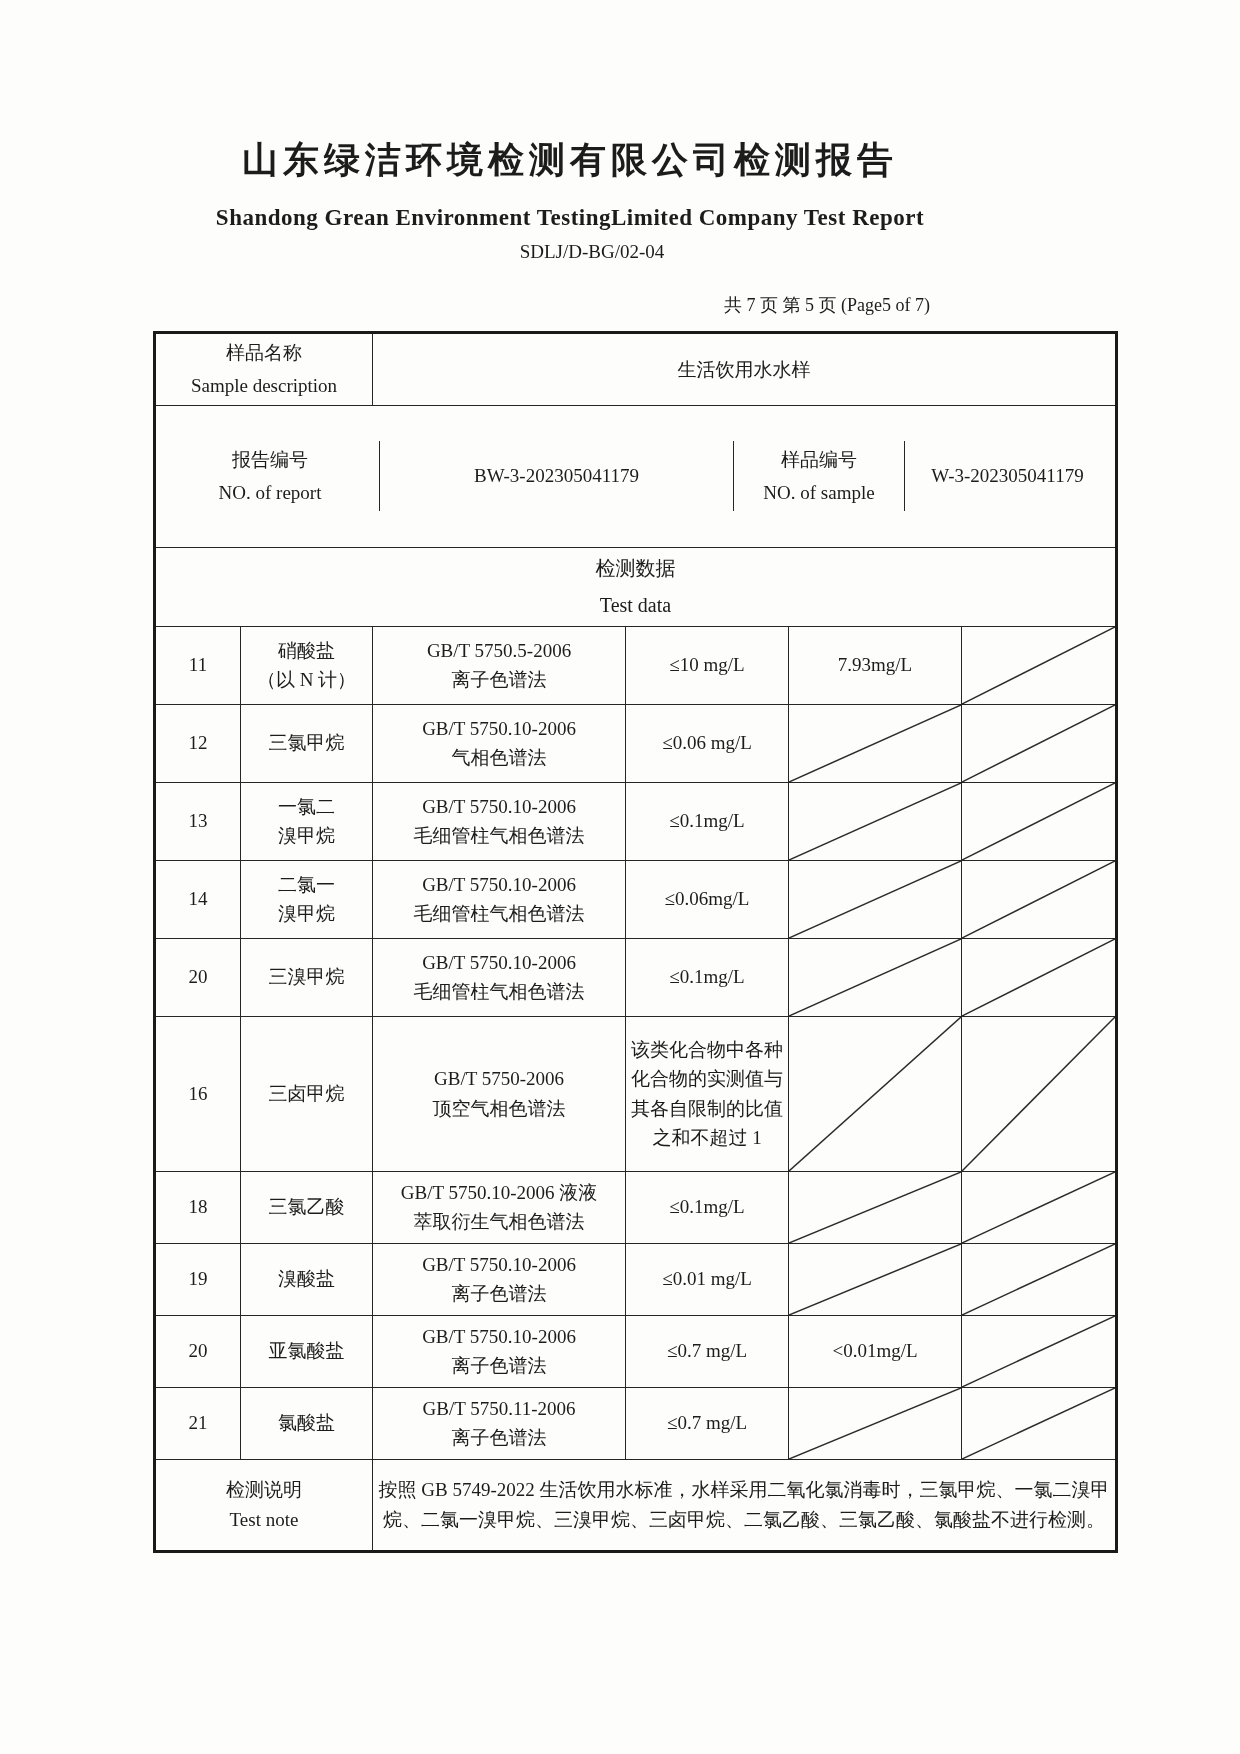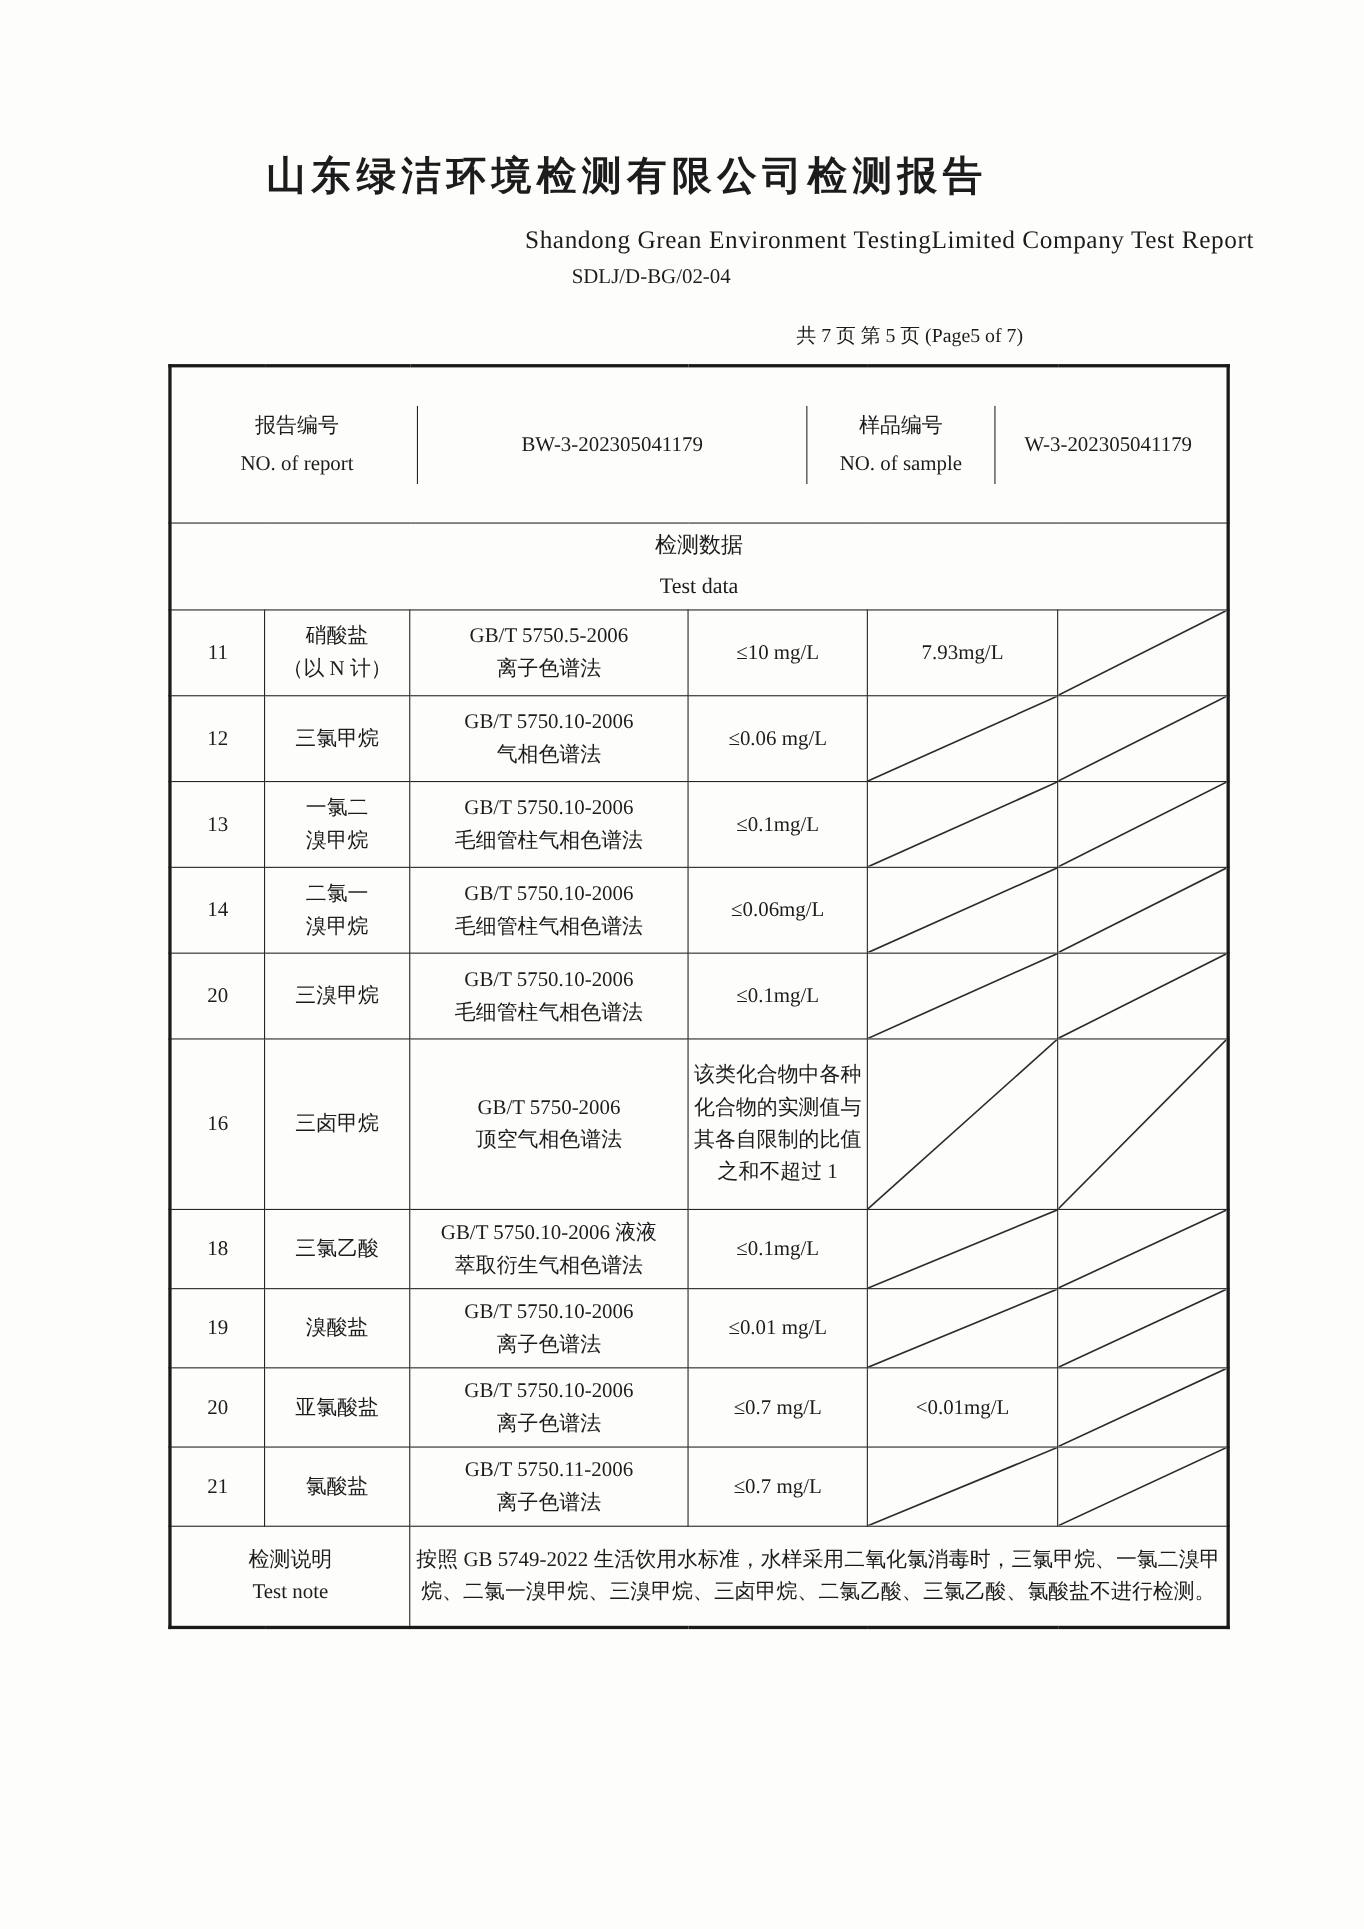--- a/index.html
+++ b/index.html
@@ -7,21 +7,21 @@
     width:1240px;height:1754px;background:#fdfdfc;color:#1c1c1c;
     font-family:"Liberation Serif","DejaVu Serif",serif;
     overflow:hidden;
   }
   .page{position:relative;width:1140px;height:1754px;box-sizing:border-box;padding-top:136px;}
   .title-cn{
     margin:0 0 20px 0;text-align:center;font-size:36px;font-weight:bold;
     letter-spacing:5px;
   }
   .title-en{
-    margin:0 0 10px 0;text-align:right;font-size:23px;font-weight:normal;letter-spacing:0.5px;
+    margin:0 0 10px 0;text-align:center;font-size:23px;font-weight:bold;letter-spacing:0.5px;
   }
   .doc-code{text-align:center;font-size:19px;margin:0 0 30px 0;padding-left:44px;}
   .page-info{margin-left:153px;width:777px;text-align:right;font-size:18px;margin-bottom:14px;}
 
   table.report{
     margin-left:153px;width:962px;border-collapse:collapse;table-layout:fixed;
     border:3px solid #1a1a1a;
   }
   table.report td{
     border:1.6px solid #262626;text-align:center;vertical-align:middle;
@@ -70,20 +70,25 @@
     <colgroup>
       <col style="width:86px">
         <col style="width:132px">
         <col style="width:253px">
       <col style="width:163px">
         <col style="width:173px">
         <col style="width:155px">
     </colgroup>
     <tbody>
 
+      <tr class="r-info">
+        <td colspan="2">样品名称
+Sample description</td>
+        <td colspan="4">生活饮用水水样</td>
+      </tr>
 
       <tr class="r-info">
         <td colspan="6" class="split-cell">
           <div class="split">
             <div class="box b-w1">报告编号
 NO. of report</div>
             <div class="box b-w2">BW-3-202305041179</div>
             <div class="box b-w3">样品编号
 NO. of sample</div>
             <div class="box b-w4">W-3-202305041179</div>

